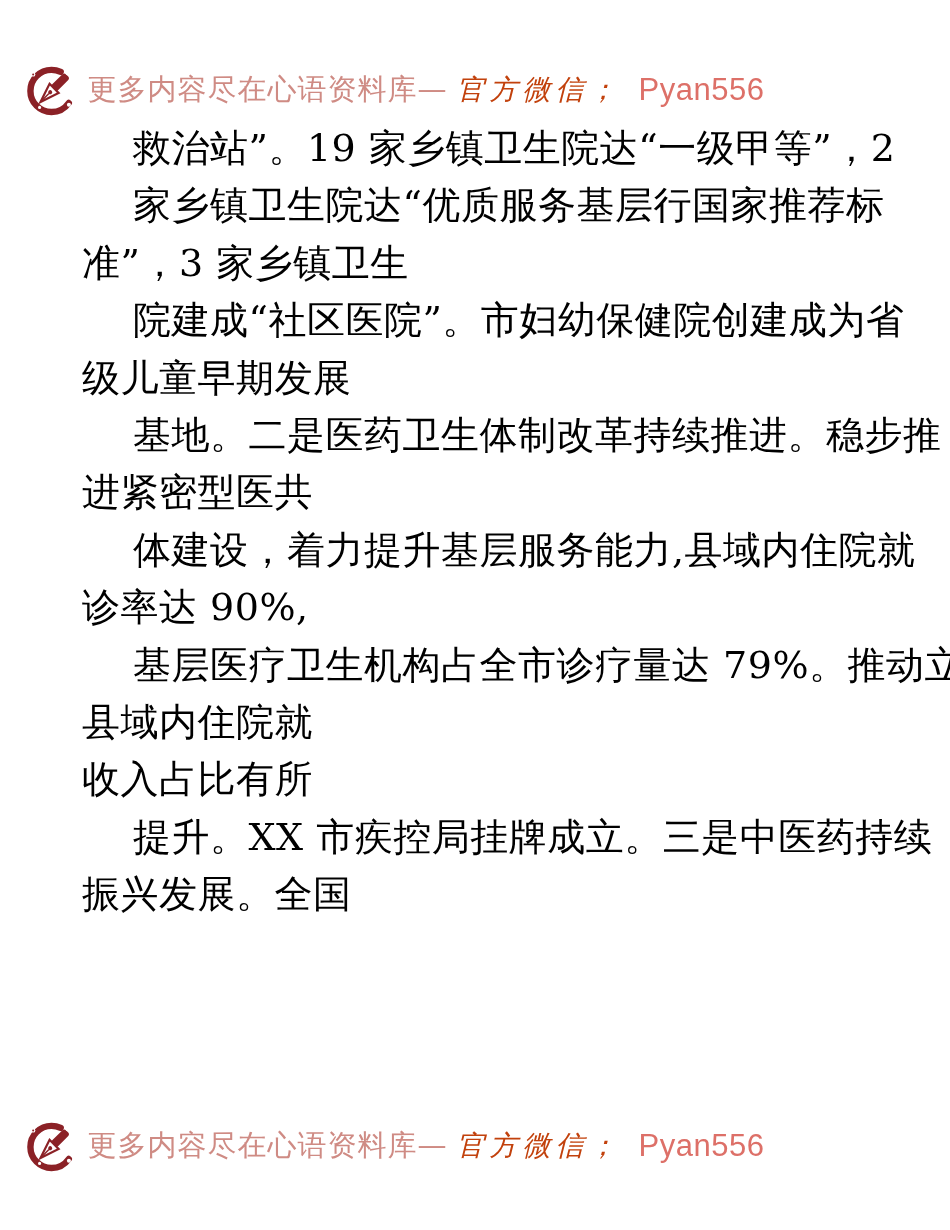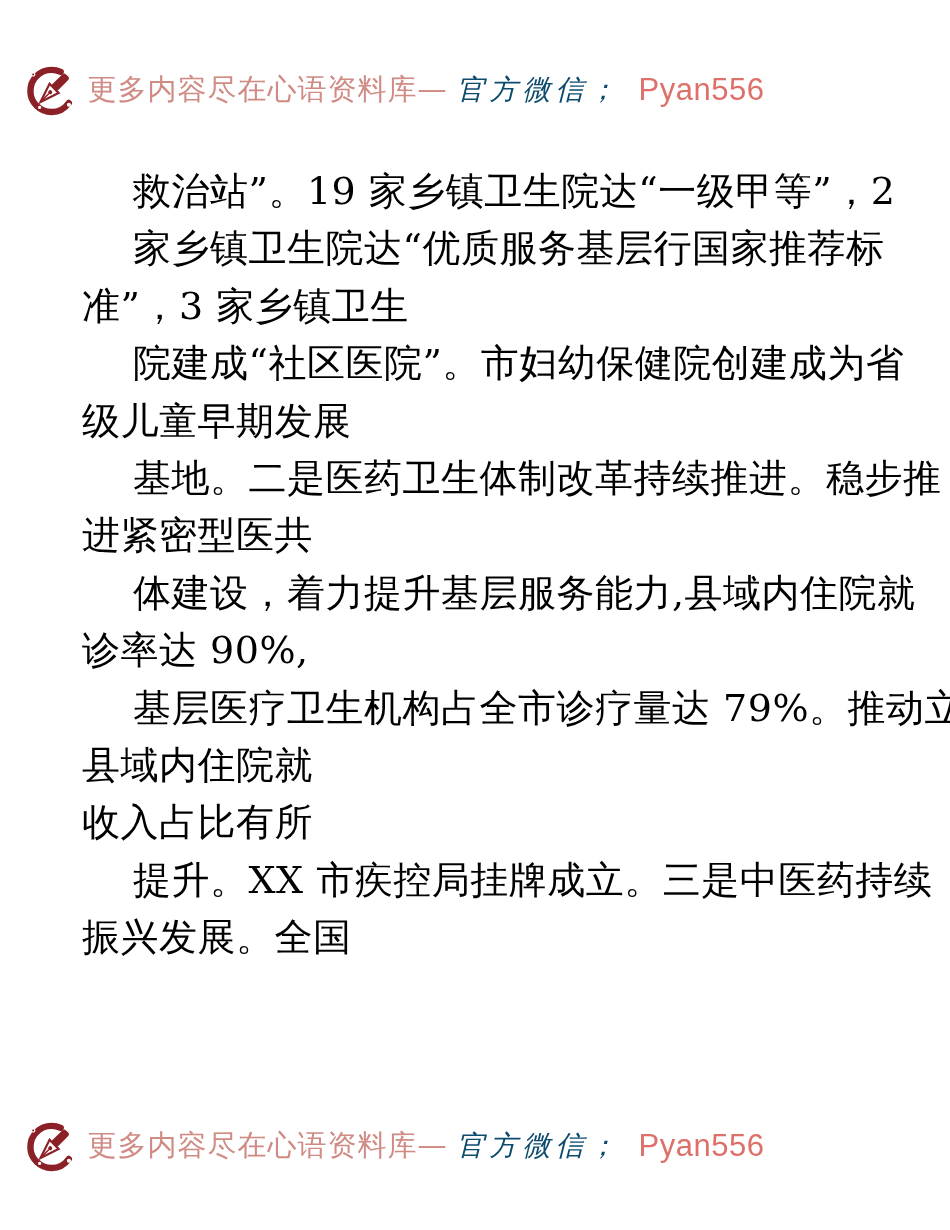--- a/index.html
+++ b/index.html
@@ -16,30 +16,30 @@
     gap:9px;white-space:nowrap;
   }
   .watermark-row.header{top:62px;}
   .watermark-row.footer{top:1118px;}
   .wm-logo{width:55px;height:56px;flex:0 0 auto;display:block;}
   .wm-prefix{
     color:#cf8b84;font-size:29px;letter-spacing:1px;
     font-family:"DejaVu Serif","Liberation Serif",serif;
   }
   .wm-label{
-    color:#0c4a6e;font-size:28px;font-style:italic;letter-spacing:5px;
+    color:#c2410c;font-size:28px;font-style:italic;letter-spacing:5px;
     font-family:"DejaVu Serif","Liberation Serif",serif;
   }
   .wm-account{
     color:#dd7068;font-size:31px;letter-spacing:0.5px;
     font-family:"Liberation Sans","DejaVu Sans",sans-serif;
     margin-left:8px;
   }
   main{
-    position:absolute;top:120px;left:82px;width:800px;margin-top:43px;
+    position:absolute;top:120px;left:82px;width:800px;
   }
   .line{
     font-size:38px;
     line-height:57.4px;
     color:#000000;
     letter-spacing:0.5px;
     white-space:nowrap;
   }
   .line.indented{padding-left:51px;}
 </style>

